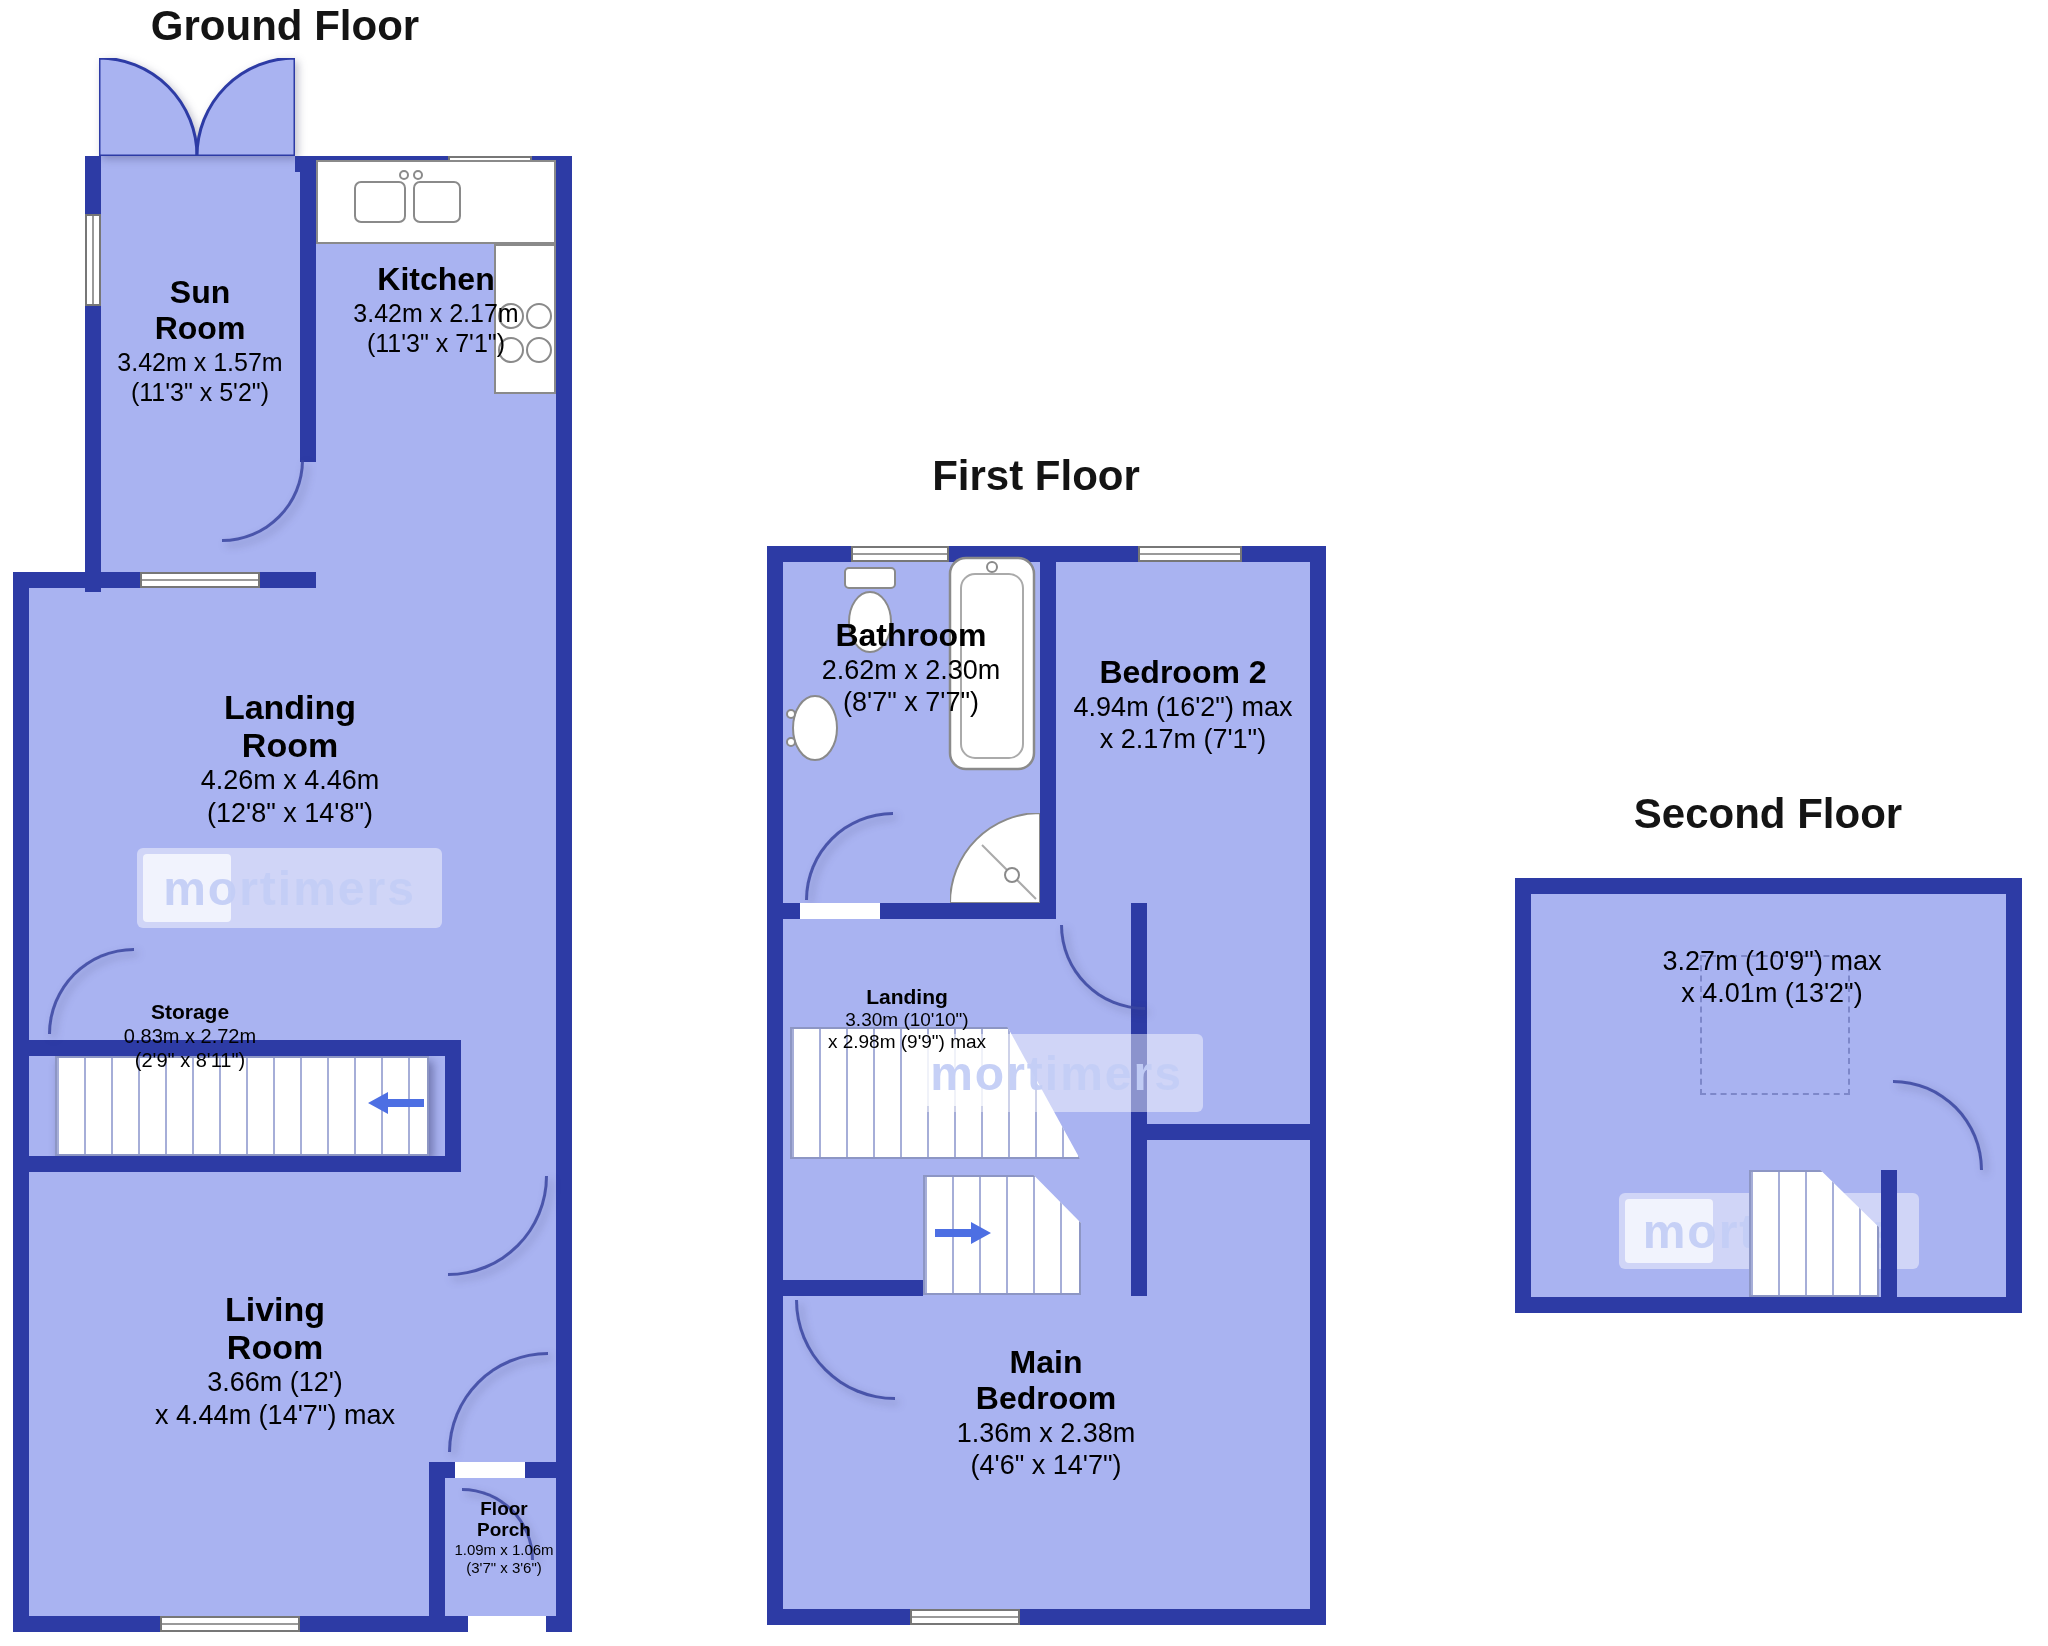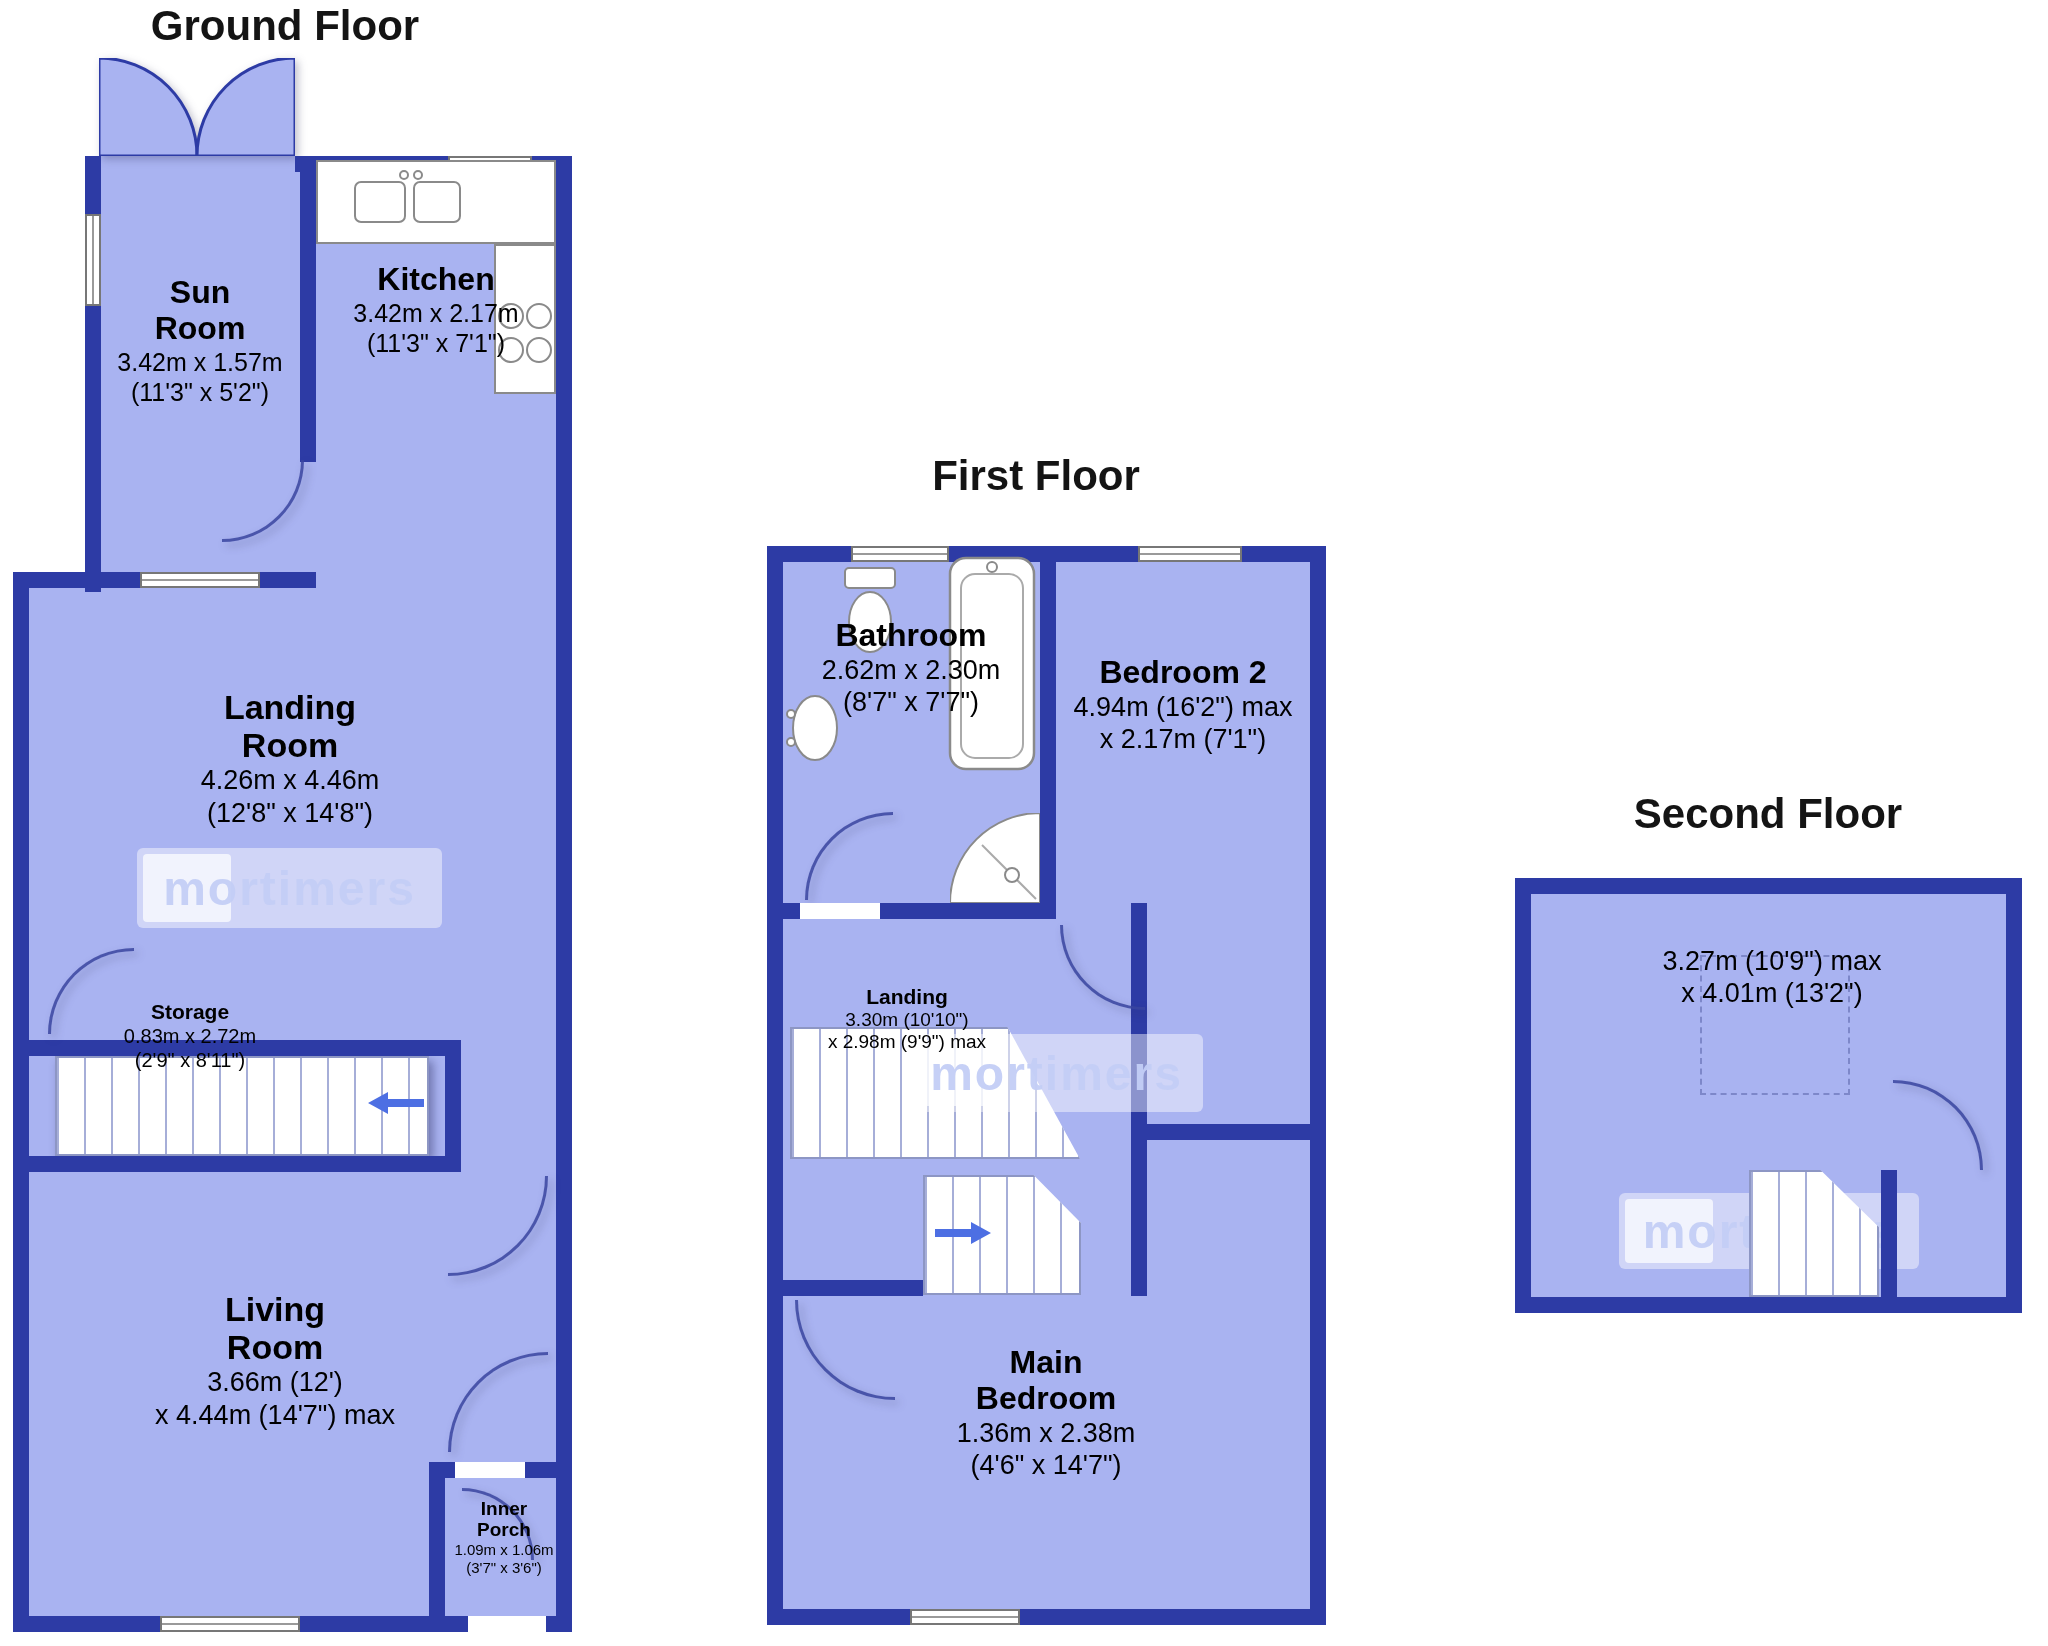--- a/index.html
+++ b/index.html
@@ -134,21 +134,21 @@
   <div class="rd s15">0.83m x 2.72m</div>
   <div class="rd s15">(2'9" x 8'11")</div>
 </div>
 <div class="room-label" style="left:130px;top:1290px;width:290px">
   <div class="rn s34">Living
 Room</div>
   <div class="rd s27">3.66m (12')</div>
   <div class="rd s27">x 4.44m (14'7") max</div>
 </div>
 <div class="room-label" style="left:448px;top:1498px;width:112px">
-  <div class="rn s19">Inner
+  <div class="rn s19">Floor
 Porch</div>
   <div class="rd s14">1.09m x 1.06m</div>
   <div class="rd s14">(3'7" x 3'6")</div>
 </div>
 
 <div class="floor-title" style="left:886px;top:452px;width:300px">First Floor</div>
 
 <div class="fill" style="left:767px;top:546px;width:559px;height:1079px"></div>
 
 <div class="watermark" style="left:910px;top:1034px;width:293px;height:78px;z-index:5">

